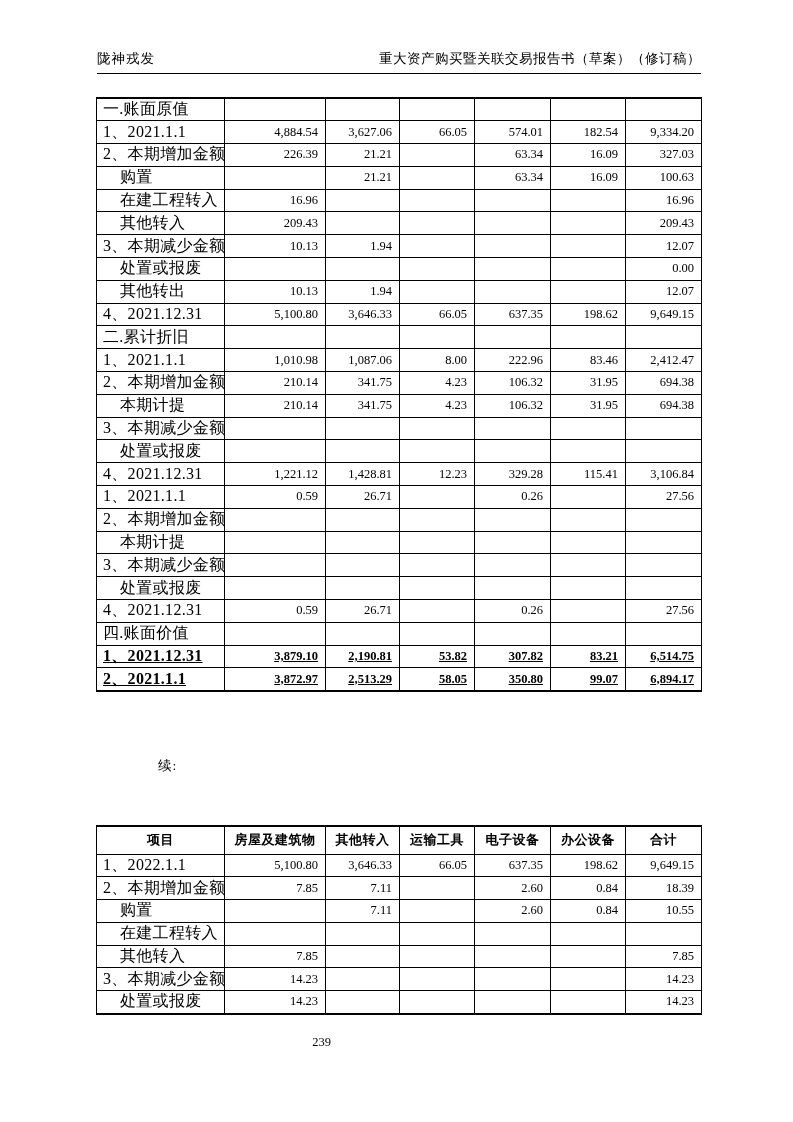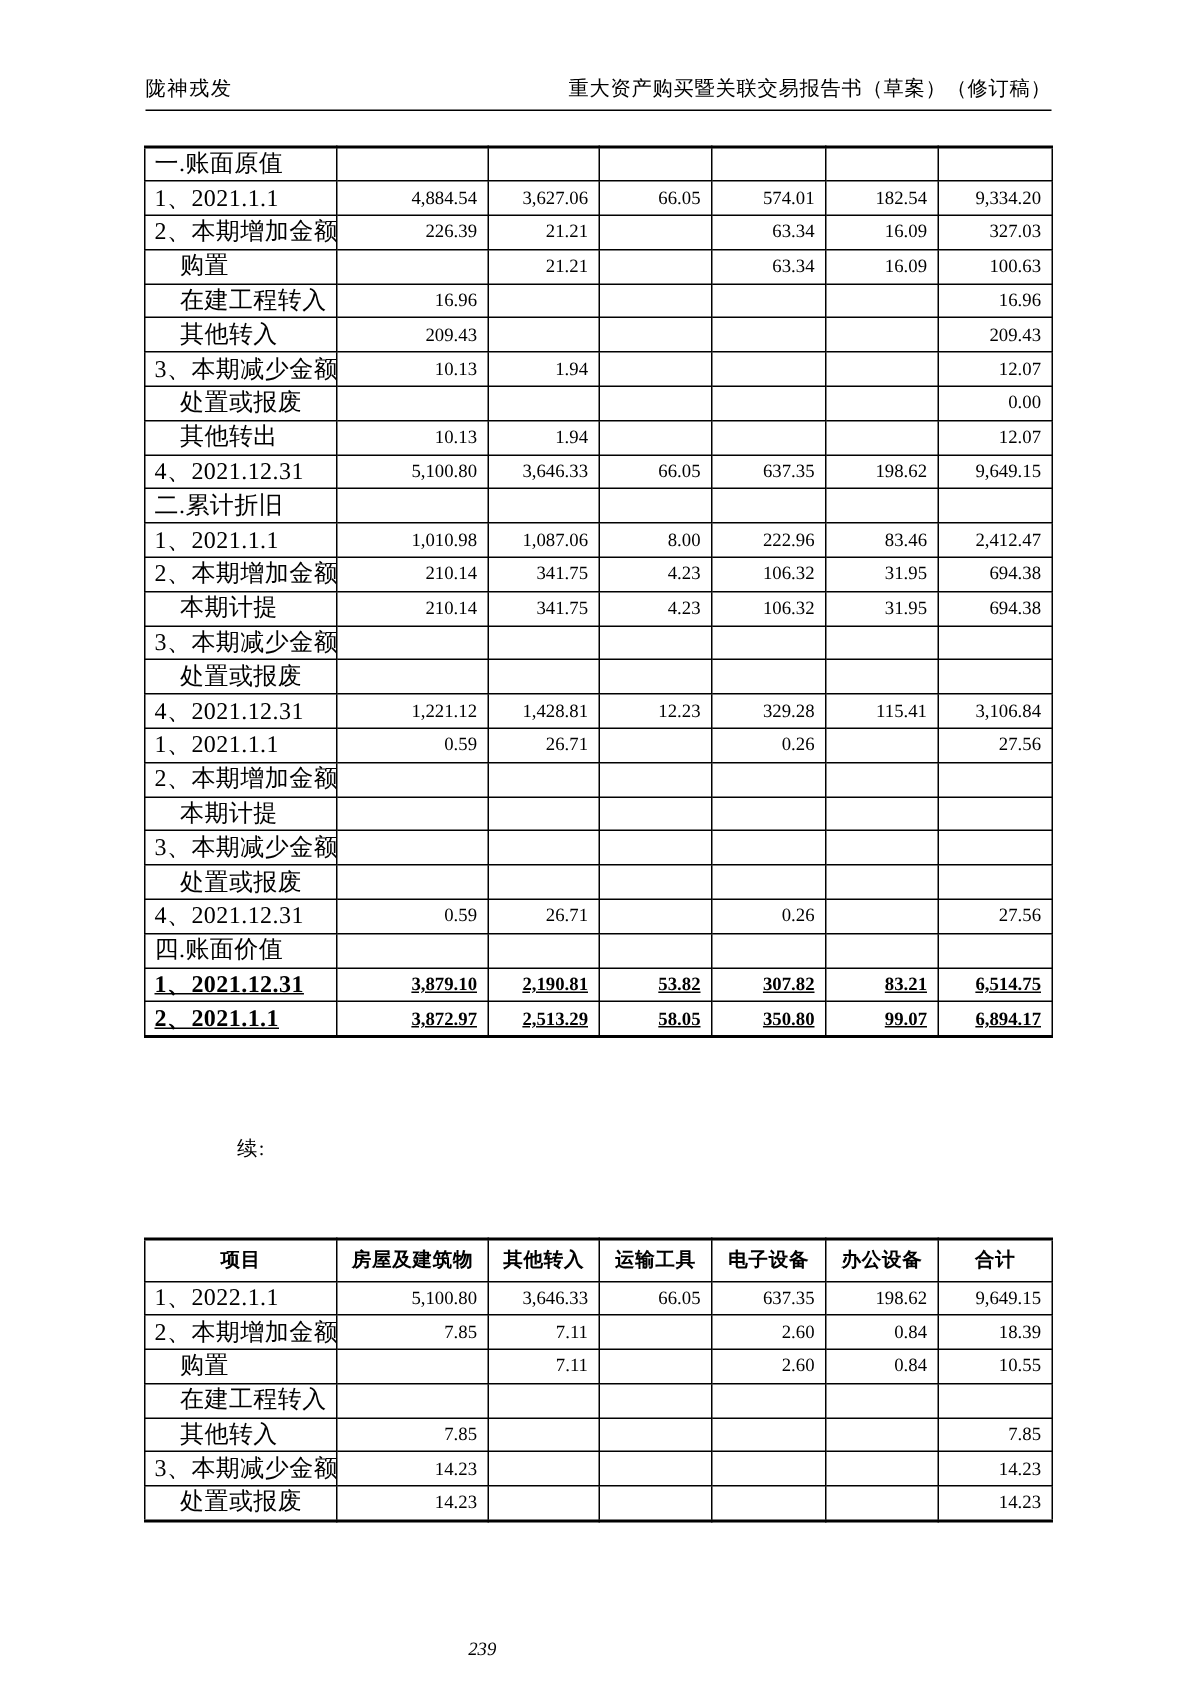--- a/index.html
+++ b/index.html
@@ -39,22 +39,22 @@
   td.label { font-size:16px; text-align:left; padding-left:6px; letter-spacing:0.3px; }
   td.label.sub { padding-left:23px; }
   td.num { font-size:12.5px; text-align:right; padding-right:7px; }
   tr.bold-row td { font-weight:bold;text-decoration:underline; }
 
   .cont-label {
     position:absolute; left:158px; top:757px;
     font-size:13.5px; letter-spacing:1px;
   }
   .page-footer {
-    position:absolute; left:0; top:1092px; width:643px;
-    text-align:center; font-size:12.5px;font-style:italic;
+    position:absolute; left:0; top:1035px; width:643px;
+    text-align:center; font-size:12.5px;
   }
 </style>
 </head>
 <body>
 
 <div class="page">
 
   <div class="doc-header">
     <span class="hdr-left">陇神戎发</span>
     <span class="hdr-right">重大资产购买暨关联交易报告书（草案）（修订稿）</span>

